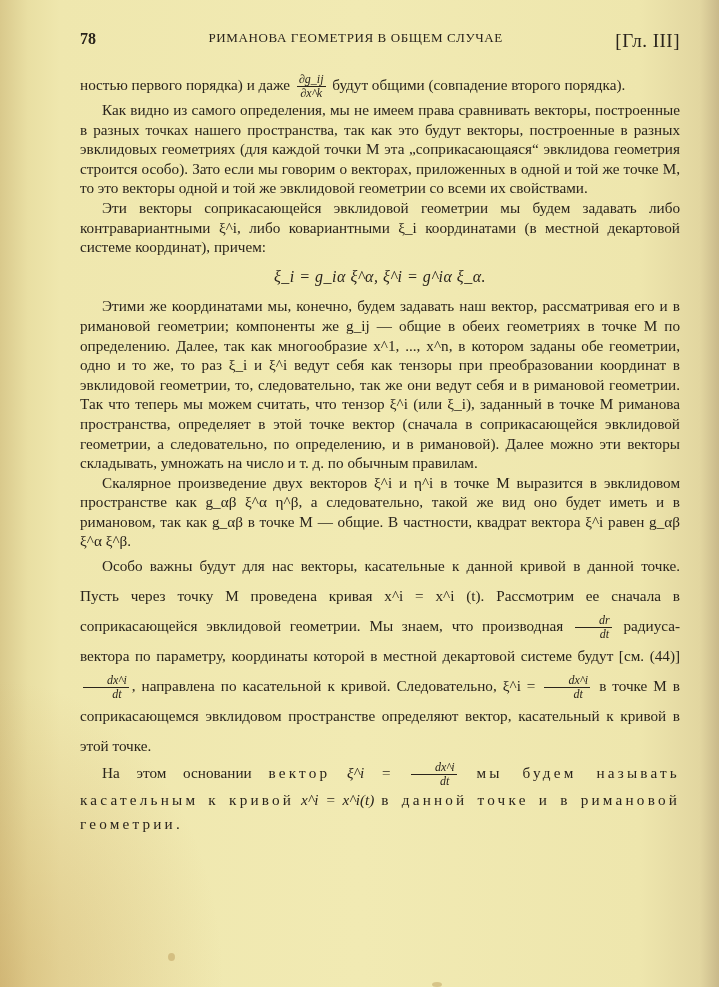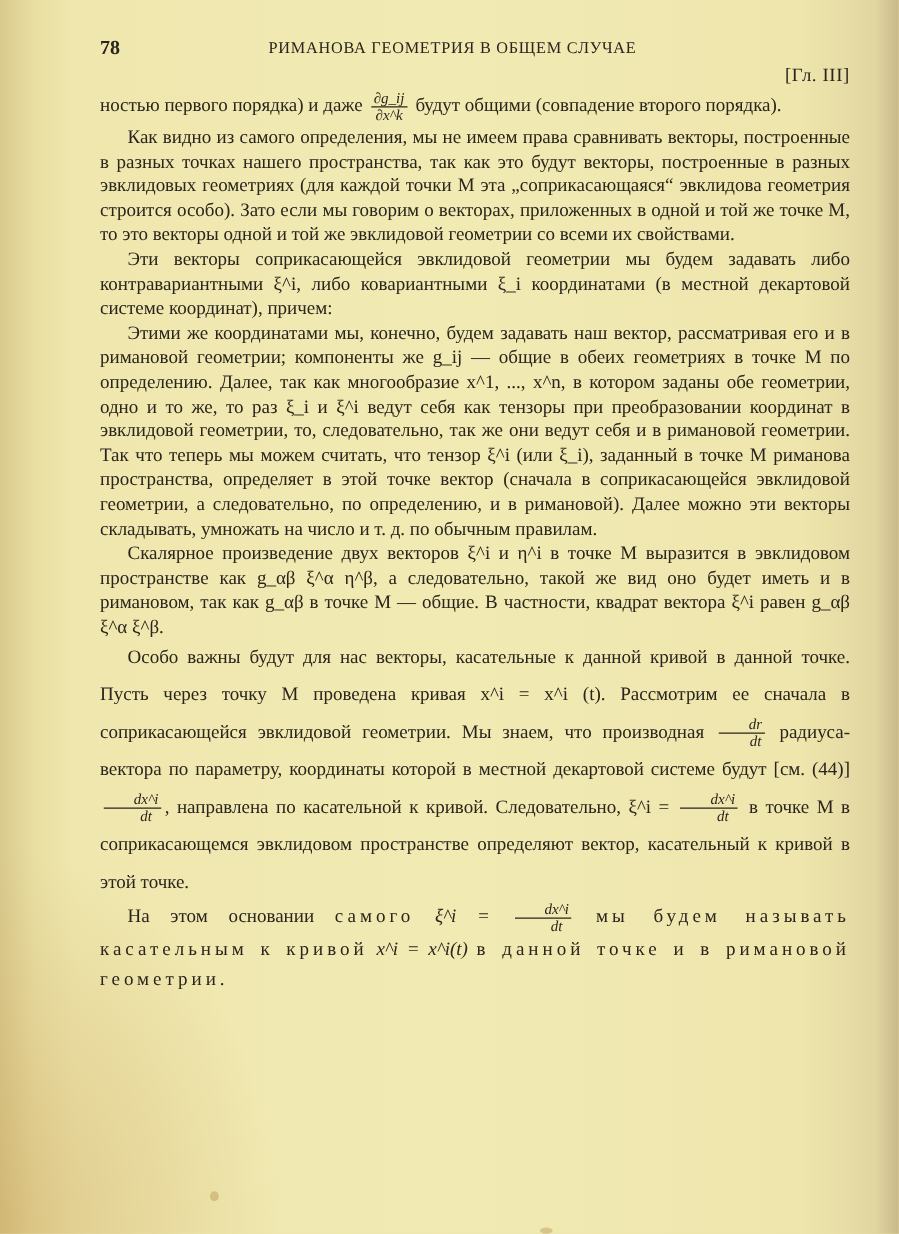--- a/index.html
+++ b/index.html
@@ -41,23 +41,22 @@
     .header .page-number {
       font-weight: bold;
       font-size: 16px;
     }
     .header .running-title {
       letter-spacing: 0.6px;
       font-size: 13px;
       text-transform: uppercase;
     }
     .header .chapter-ref {
-      font-size: 15px;
+      font-size: 19px;
       letter-spacing: 0.5px;
-      margin-top: 23px;
     }
     .body-text {
       position: absolute;
       top: 70px;
       left: 80px;
       width: 600px;
       font-size: 15.2px;
       line-height: 19.6px;
       text-align: justify;
     }
@@ -126,20 +125,21 @@
         <span class="den">∂x^k</span>
       </span>
       <span>будут общими (совпадение второго порядка).</span>
     </p>
 
 
     <p>Как видно из самого определения, мы не имеем права сравнивать векторы, построенные в разных точках нашего пространства, так как это будут векторы, построенные в разных эвклидовых геометриях (для каждой точки M эта „соприкасающаяся“ эвклидова геометрия строится особо). Зато если мы говорим о векторах, приложенных в одной и той же точке M, то это векторы одной и той же эвклидовой геометрии со всеми их свойствами.</p>
 
     <p>Эти векторы соприкасающейся эвклидовой геометрии мы будем задавать либо контравариантными ξ^i, либо ковариантными ξ_i координатами (в местной декартовой системе координат), причем:</p>
 
+    <div class="formula">ξ_i = g_iα ξ^α,   ξ^i = g^iα ξ_α.</div>
 
     <p>Этими же координатами мы, конечно, будем задавать наш вектор, рассматривая его и в римановой геометрии; компоненты же g_ij — общие в обеих геометриях в точке M по определению. Далее, так как многообразие x^1, ..., x^n, в котором заданы обе геометрии, одно и то же, то раз ξ_i и ξ^i ведут себя как тензоры при преобразовании координат в эвклидовой геометрии, то, следовательно, так же они ведут себя и в римановой геометрии. Так что теперь мы можем считать, что тензор ξ^i (или ξ_i), заданный в точке M риманова пространства, определяет в этой точке вектор (сначала в соприкасающейся эвклидовой геометрии, а следовательно, по определению, и в римановой). Далее можно эти векторы складывать, умножать на число и т. д. по обычным правилам.</p>
 
     <p>Скалярное произведение двух векторов ξ^i и η^i в точке M выразится в эвклидовом пространстве как g_αβ ξ^α η^β, а следовательно, такой же вид оно будет иметь и в римановом, так как g_αβ в точке M — общие. В частности, квадрат вектора ξ^i равен g_αβ ξ^α ξ^β.</p>
 
     <p class="tall">
       <span>Особо важны будут для нас векторы, касательные к данной кривой в данной точке. Пусть через точку M проведена кривая x^i = x^i (t). Рассмотрим ее сначала в соприкасающейся эвклидовой геометрии. Мы знаем, что производная</span>
       <span class="frac">
         <span class="num">dr</span>
         <span class="den">dt</span>
@@ -151,21 +151,21 @@
       </span><span>, направлена по касательной к кривой. Следовательно, ξ^i =</span>
       <span class="frac">
         <span class="num">dx^i</span>
         <span class="den">dt</span>
       </span>
       <span>в точке M в соприкасающемся эвклидовом пространстве определяют вектор, касательный к кривой в этой точке.</span>
     </p>
 
     <p class="tall" style="line-height:24px;">
       <span>На этом основании</span>
-      <span class="sp">самого</span>
+      <span class="sp">вектор</span>
       <span class="m">ξ^i =</span>
       <span class="frac">
         <span class="num">dx^i</span>
         <span class="den">dt</span>
       </span>
       <span class="sp">мы будем называть касательным к кривой</span>
       <span class="m">x^i = x^i(t)</span>
       <span class="sp">в данной точке и в римановой геометрии.</span>
     </p>
 

